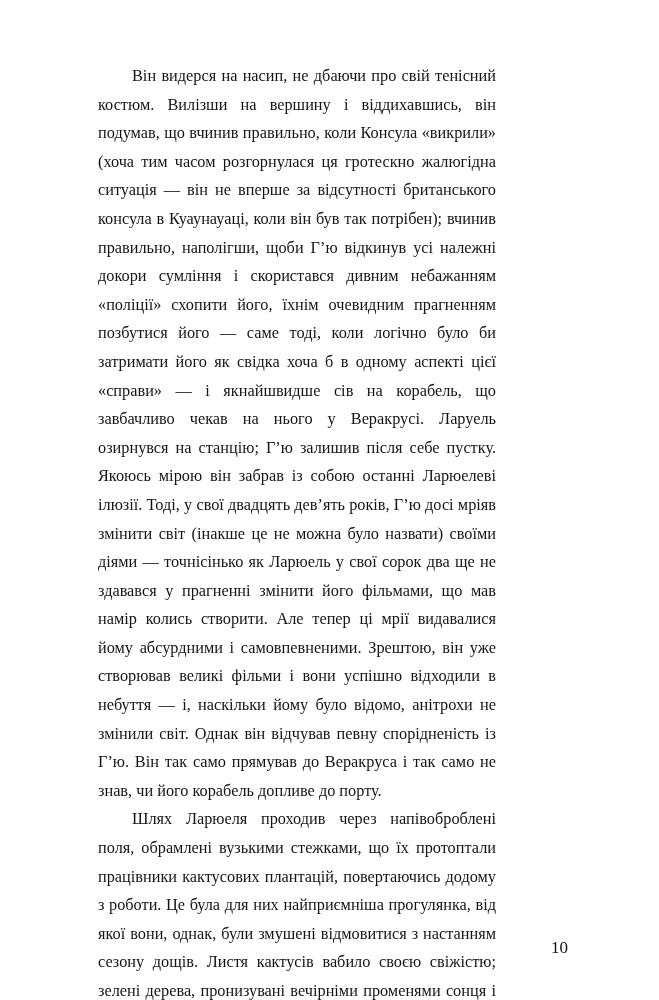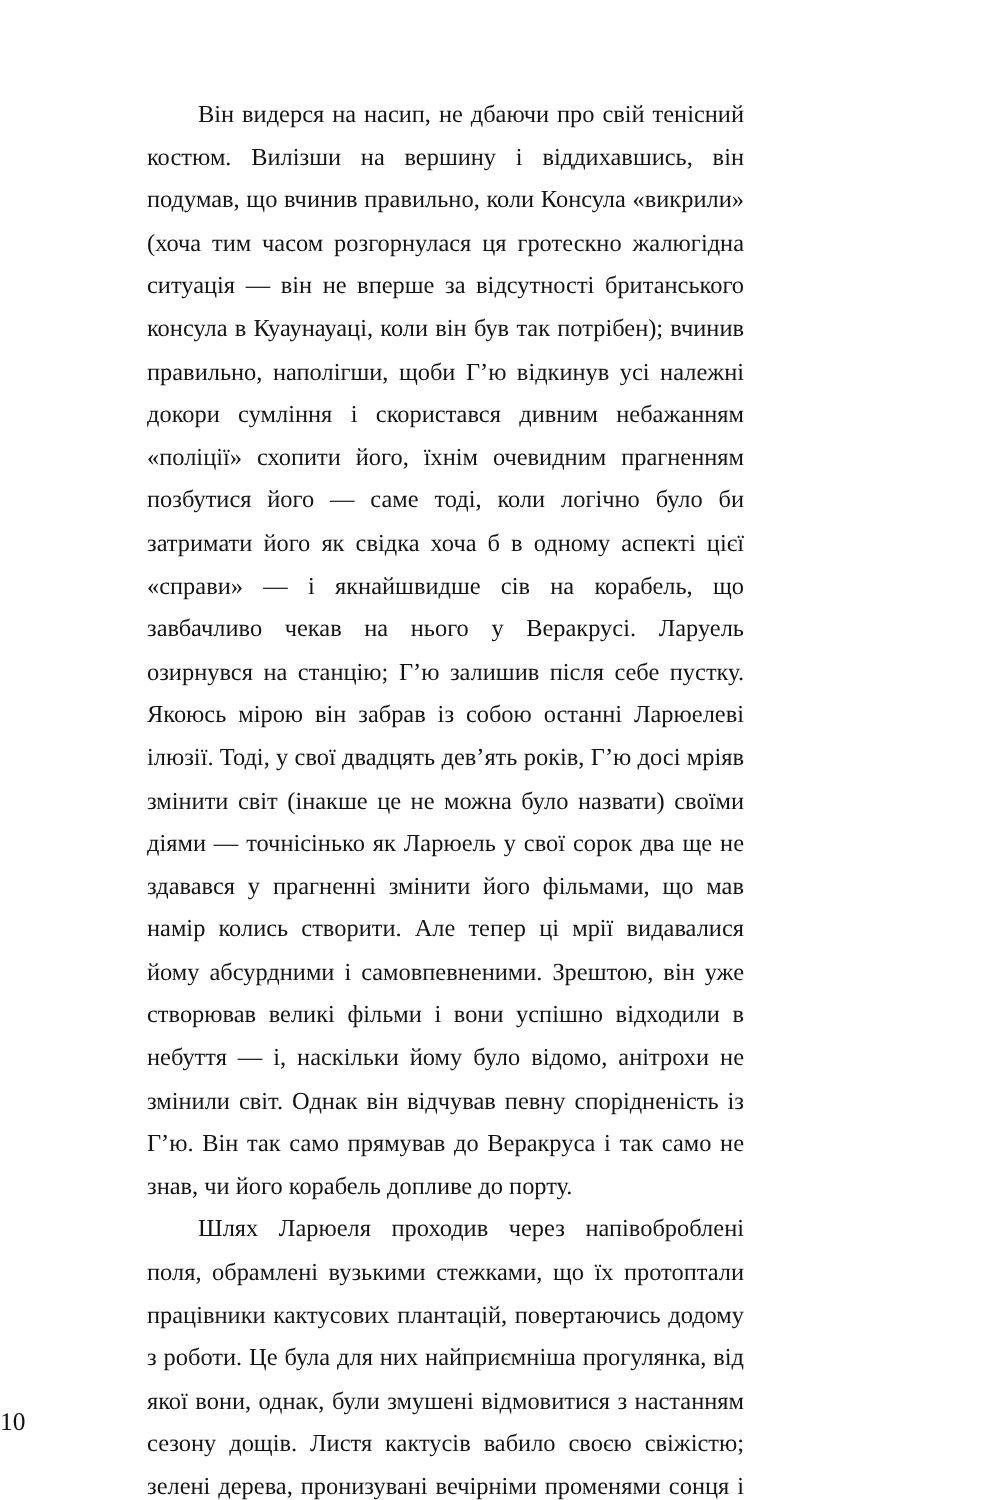--- a/index.html
+++ b/index.html
@@ -31,21 +31,21 @@
   }
   .body-text p {
     margin: 0;
     text-indent: 34px;
   }
   .folio {
     position: absolute;
     left: 0;
     right: 0;
     bottom: 42px;
-    text-align: left;
+    text-align: right;
     font-size: 17px;
     line-height: 20px;
     color: #111111;
     font-family: "Liberation Serif", "DejaVu Serif", serif;
   }
 </style>
 </head>
 <body>
 
 <div class="page">

